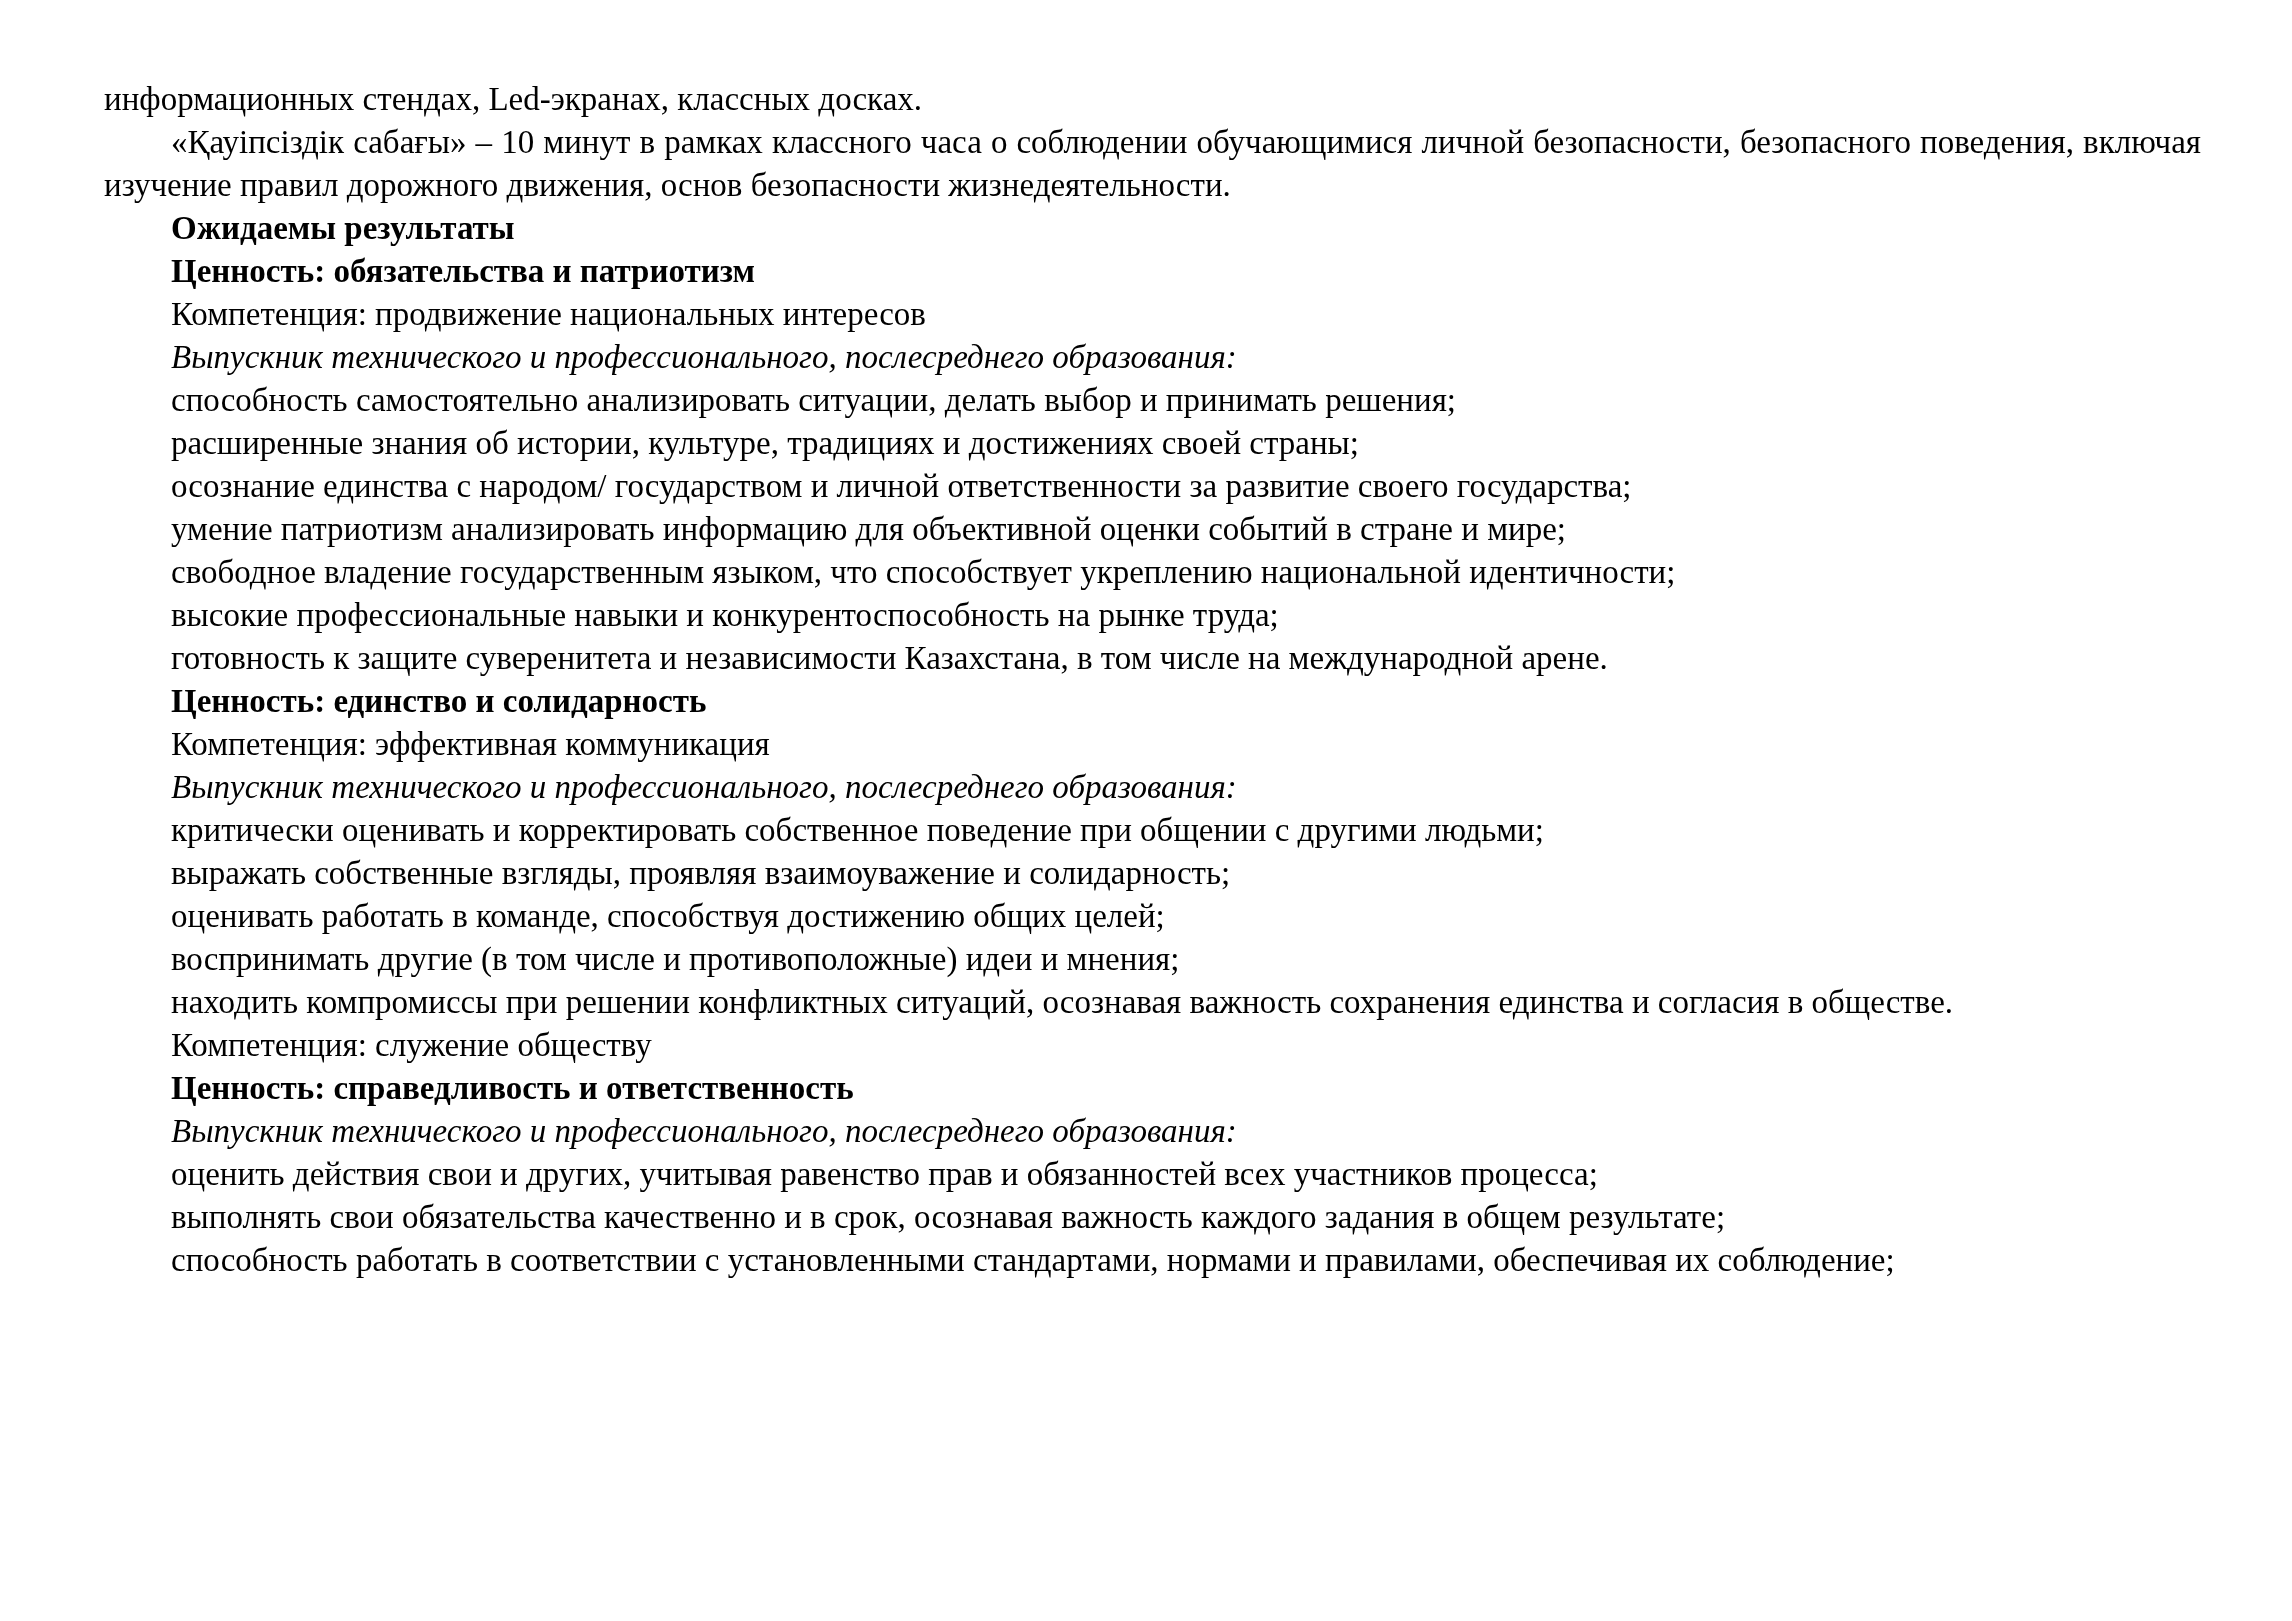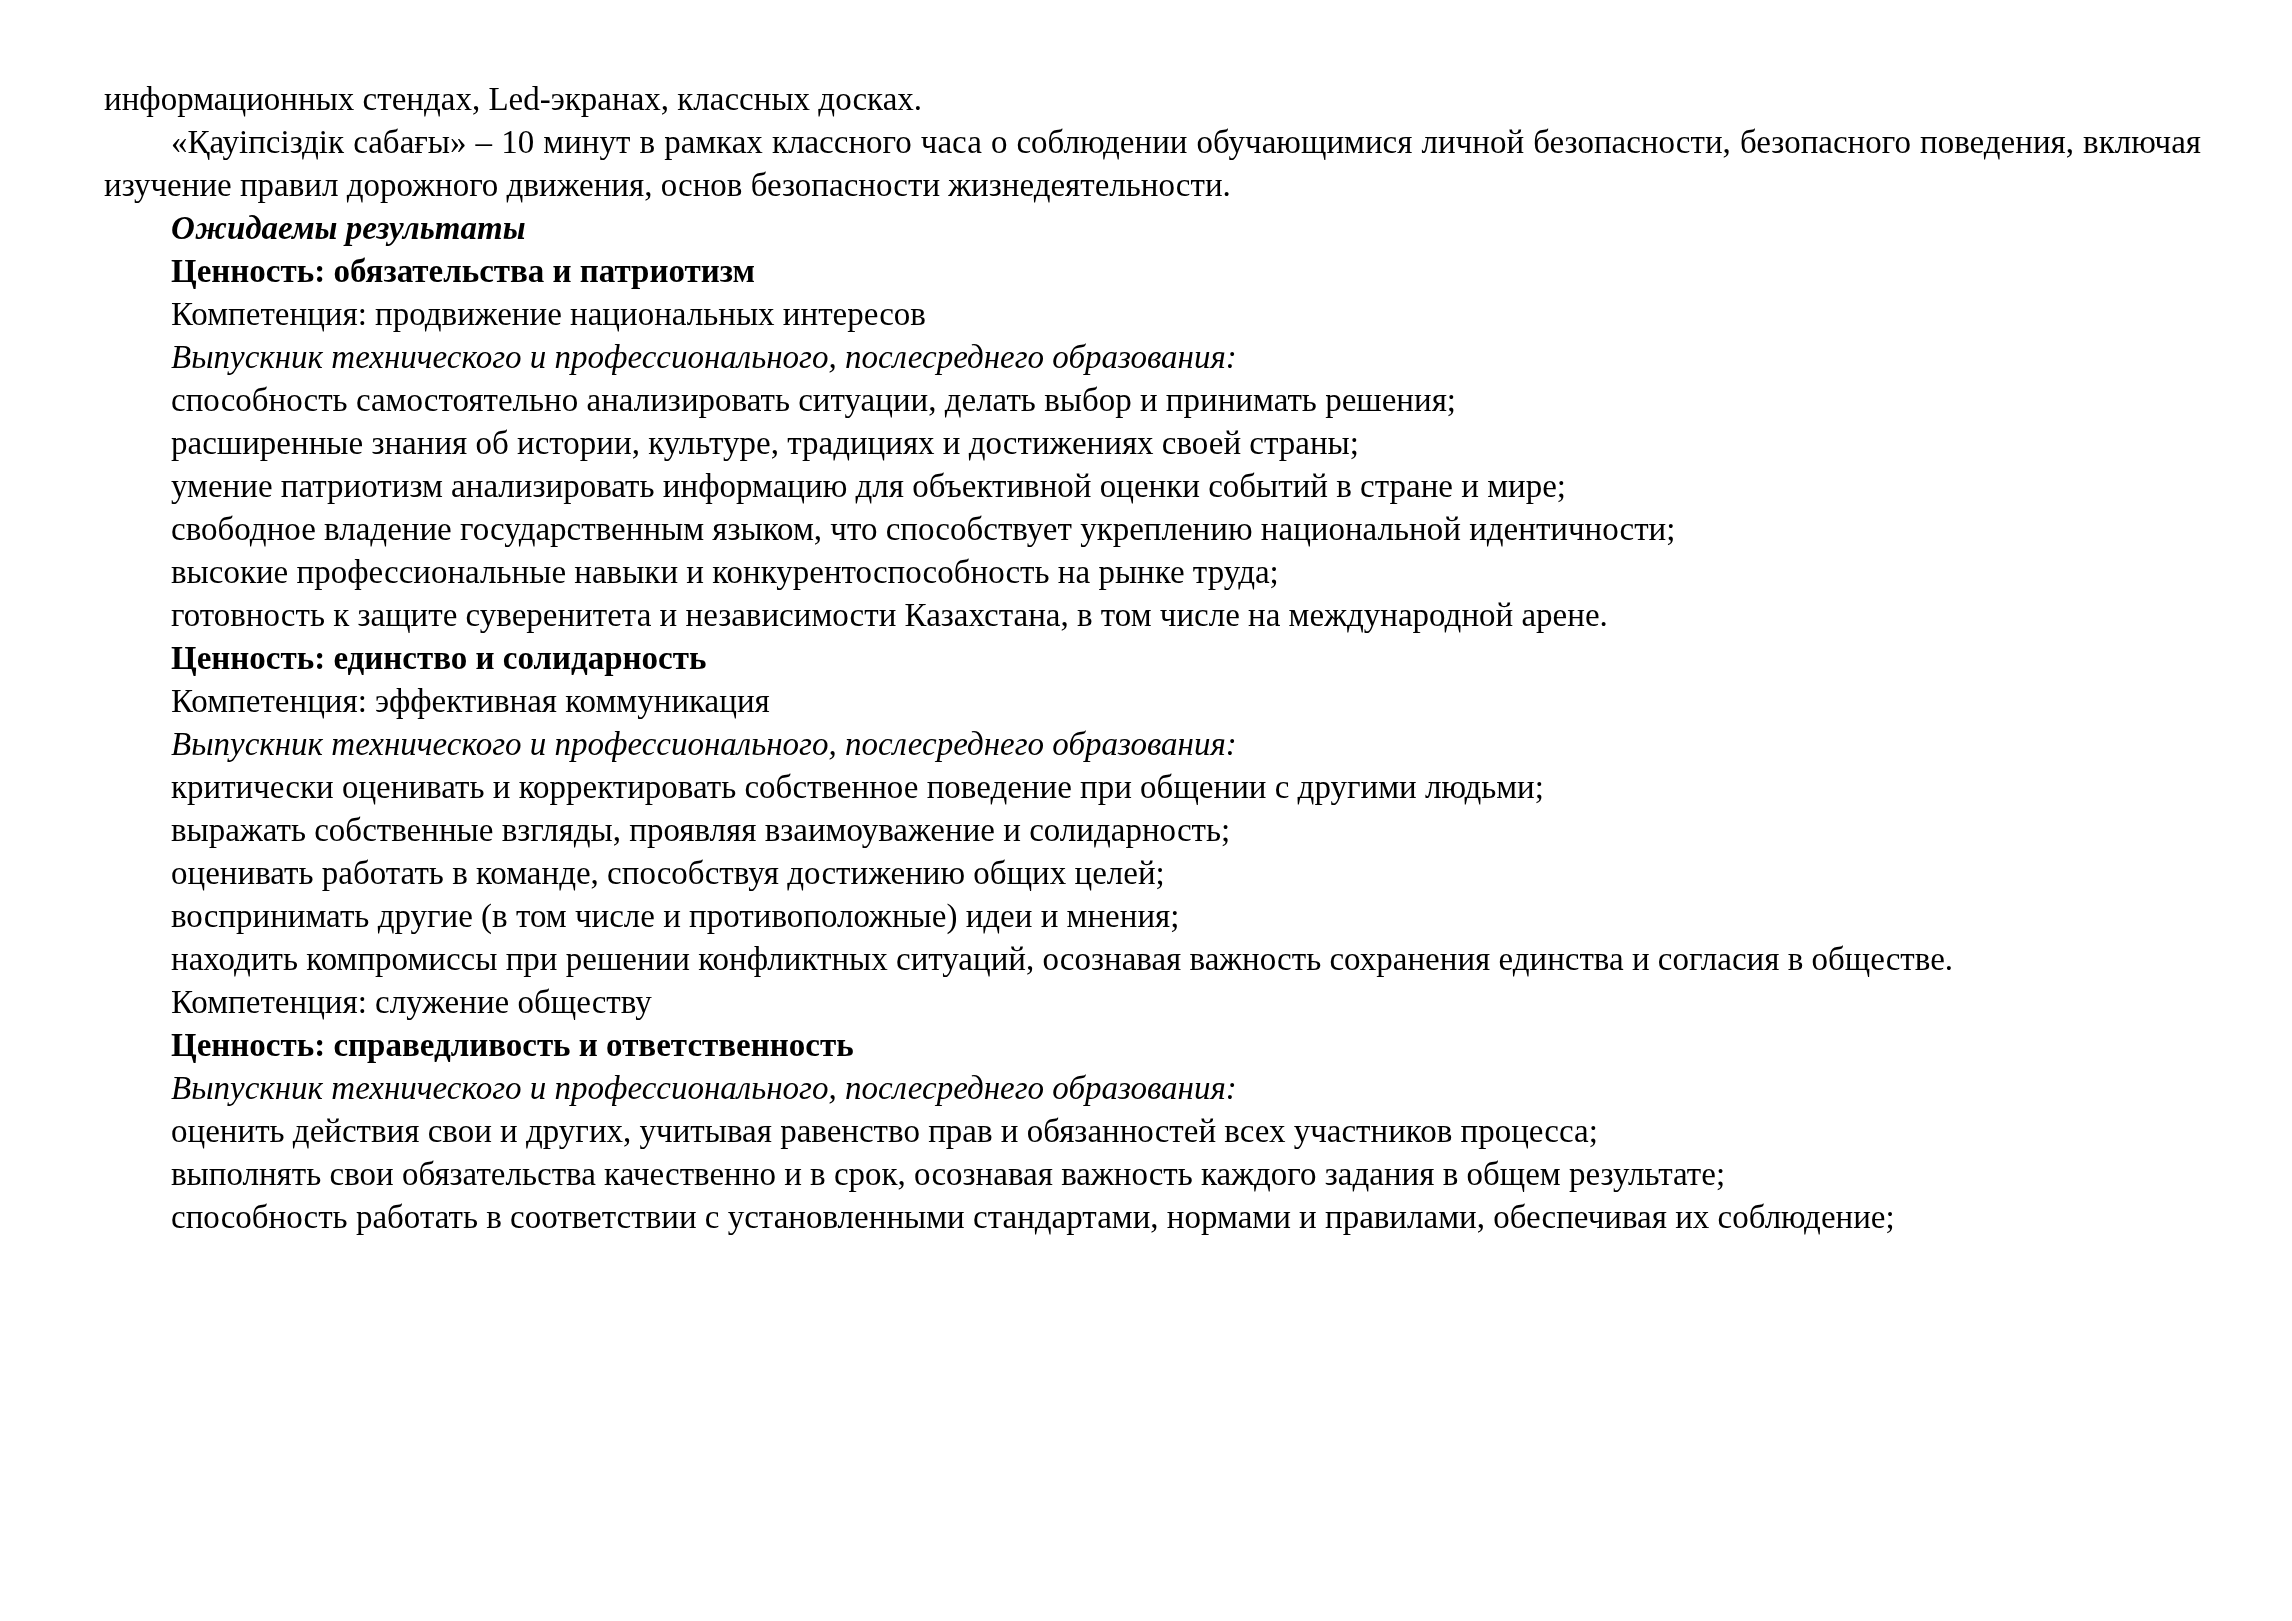--- a/index.html
+++ b/index.html
@@ -24,34 +24,35 @@
     line-height: 43px;
   }
   .page p {
     margin: 0;
     padding: 0;
     text-align: justify;
   }
   .ind { text-indent: 67px; }
   .b   { font-weight: bold; }
   .i   { font-style: italic; }
-  .ctr { text-align: left; font-style: italic; }
+  .ctr { text-align: left; }
 </style>
 </head>
 <body>
 
 <div class="page">
   <p>информационных стендах, Led-экранах, классных досках.</p>
   <p class="ind">«Қауіпсіздік сабағы» – 10 минут в рамках классного часа о соблюдении обучающимися личной безопасности, безопасного поведения, включая изучение правил дорожного движения, основ безопасности жизнедеятельности.</p>
   <p class="ctr b ind">Ожидаемы результаты</p>
   <p class="ind b">Ценность: обязательства и патриотизм</p>
   <p class="ind">Компетенция: продвижение национальных интересов</p>
   <p class="ind i">Выпускник технического и профессионального, послесреднего образования:</p>
   <p class="ind">способность самостоятельно анализировать ситуации, делать выбор и принимать решения;</p>
   <p class="ind">расширенные знания об истории, культуре, традициях и достижениях своей страны;</p>
+  <p class="ind">осознание единства с народом/ государством и личной ответственности за развитие своего государства;</p>
   <p class="ind">умение патриотизм анализировать информацию для объективной оценки событий в стране и мире;</p>
   <p class="ind">свободное владение государственным языком, что способствует укреплению национальной идентичности;</p>
   <p class="ind">высокие профессиональные навыки и конкурентоспособность на рынке труда;</p>
   <p class="ind">готовность к защите суверенитета и независимости Казахстана, в том числе на международной арене.</p>
   <p class="ind b">Ценность: единство и солидарность</p>
   <p class="ind">Компетенция: эффективная коммуникация</p>
   <p class="ind i">Выпускник технического и профессионального, послесреднего образования:</p>
   <p class="ind">критически оценивать и корректировать собственное поведение при общении с другими людьми;</p>
   <p class="ind">выражать собственные взгляды, проявляя взаимоуважение и солидарность;</p>
   <p class="ind">оценивать работать в команде, способствуя достижению общих целей;</p>

